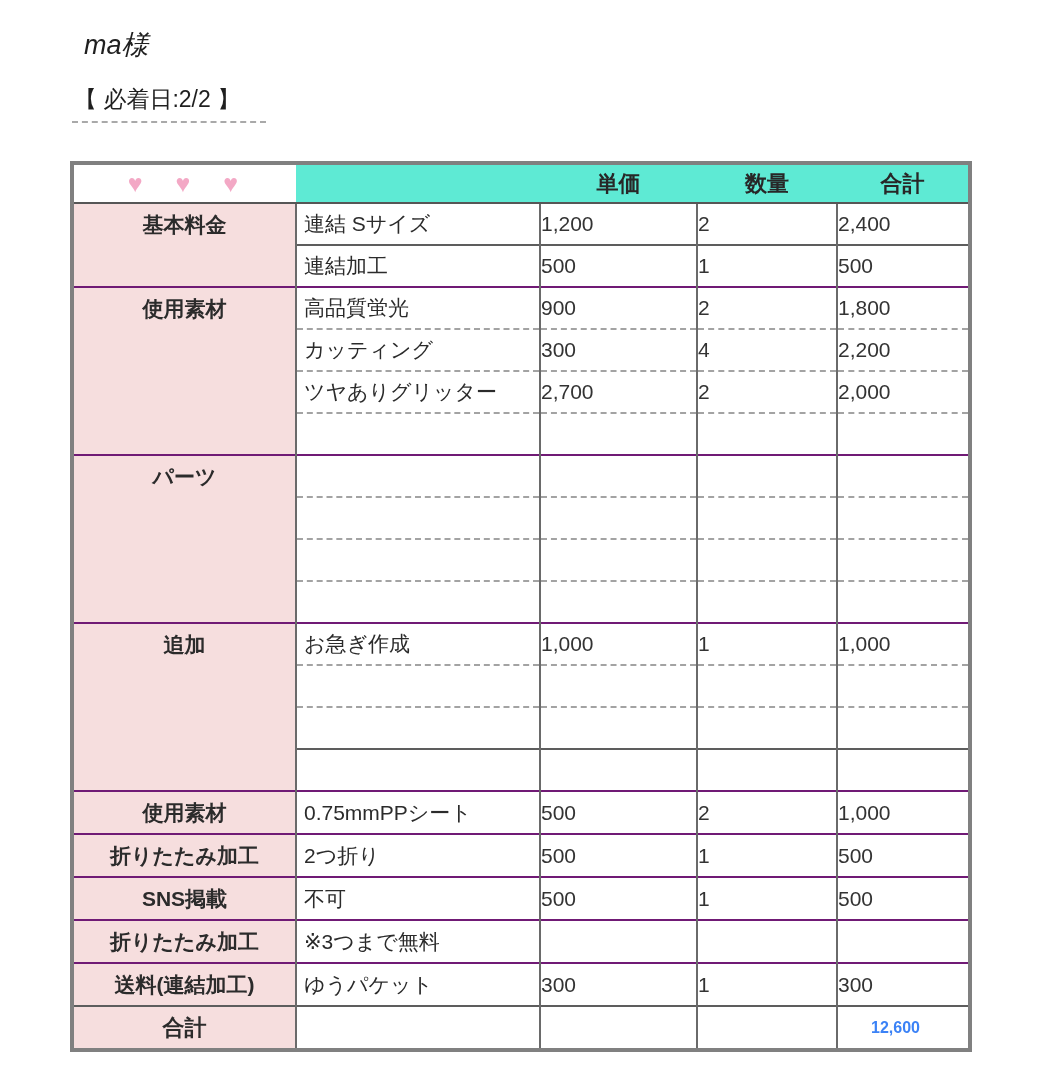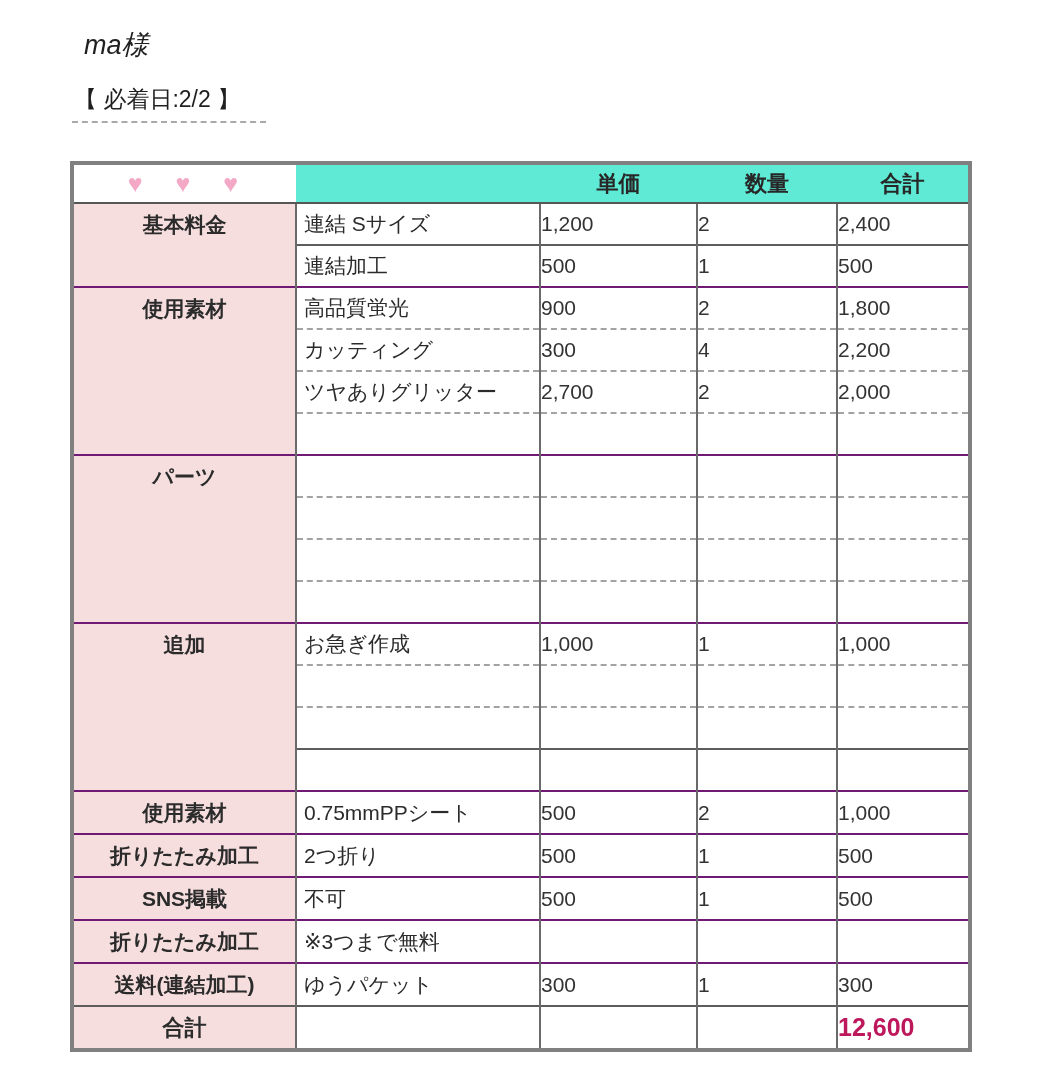--- a/index.html
+++ b/index.html
@@ -48,21 +48,21 @@
     background:#f6dede;text-align:center;font-weight:bold;
     vertical-align:top;line-height:41px;color:#2b2b2b;
   }
   td.item{border-left:2px solid #6a6a6a;text-align:left;padding-left:7px;}
   td.num{border-left:2px solid #6a6a6a;padding-right:9px;color:#333;}
   tr.group-start td{border-top:2px solid #701a75;}
   tr.sep-solid td{border-top:2px solid #5d5d5d;}
   tr.sep-dashed td{border-top:2px dashed #a3a3a3;}
   tr.total-row td{border-top:2px solid #5d5d5d;}
   tr.total-row td.cat{font-size:22px;}
-  td.grand-total{font-weight:bold;font-size:25px;color:#be185d;}
+  td.grand-total{font-weight:bold;font-size:16px;color:#3b82f6;padding-left:33px;}
 </style>
 </head>
 <body>
 
 <div class="customer">ma様</div>
 <div class="deadline">【 必着日:2/2 】</div>
 
 <table class="price">
   <colgroup>
     <col class="c-cat">

